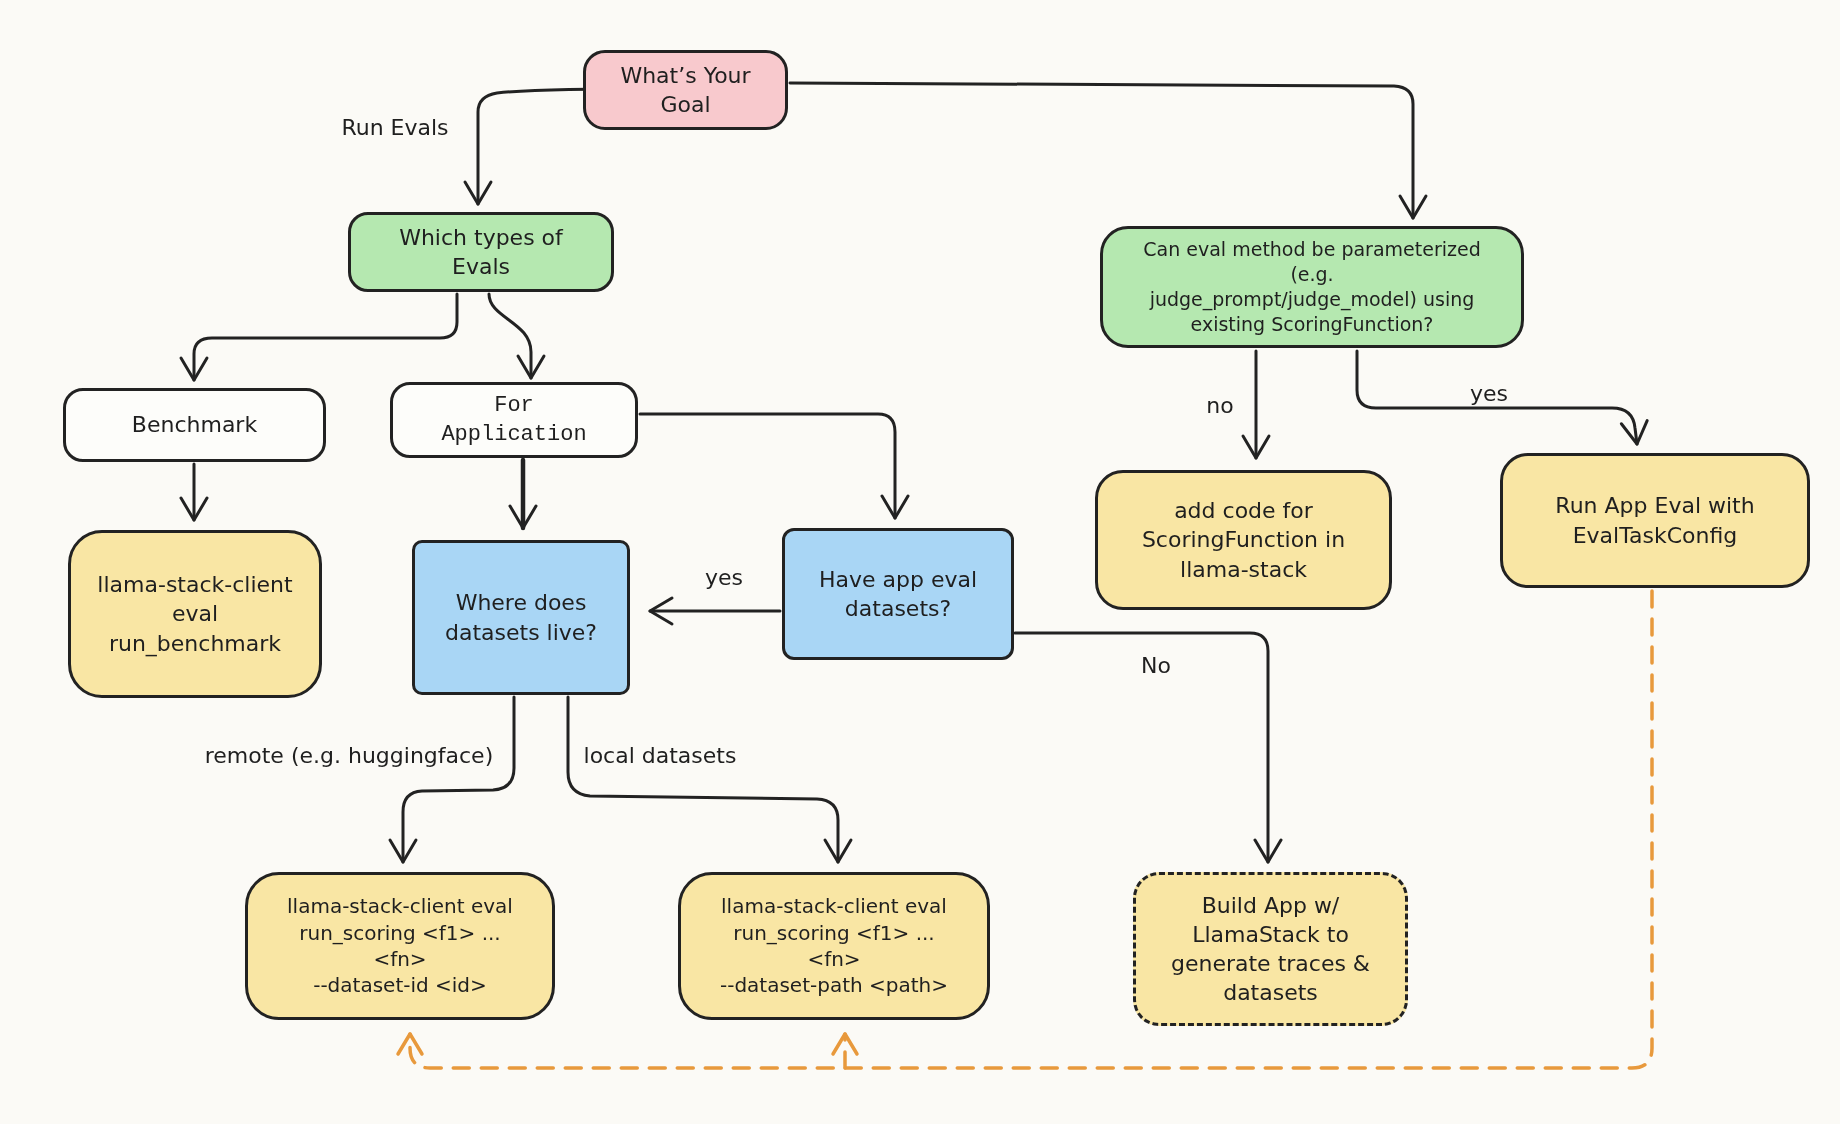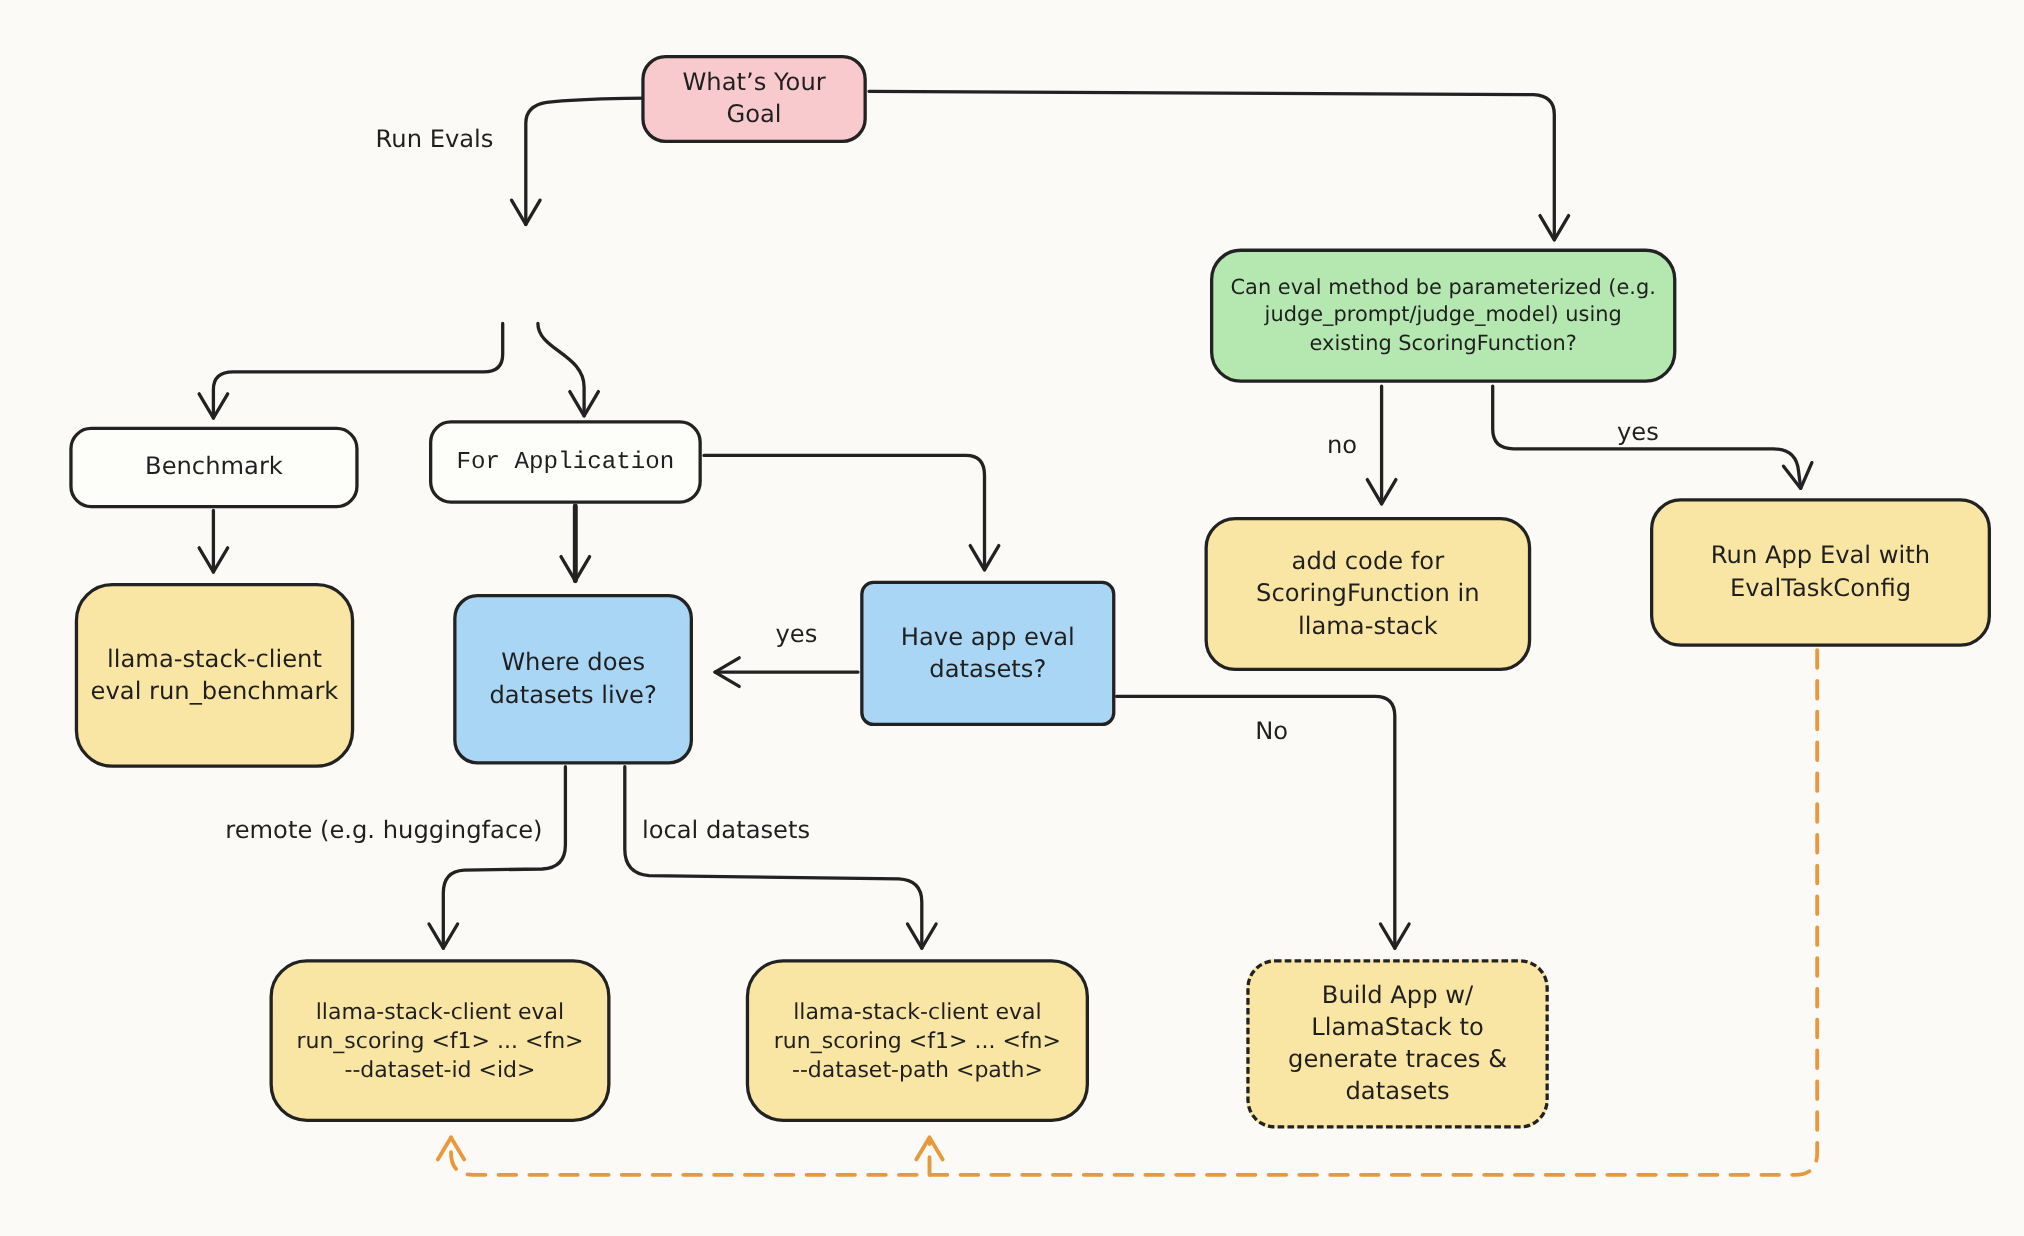--- a/index.html
+++ b/index.html
@@ -14,26 +14,26 @@
   svg.wires{position:absolute;left:0;top:0;z-index:1;}
   .node{
     position:absolute;z-index:2;
     display:flex;align-items:center;justify-content:center;
     text-align:center;
     border:3.5px solid #222;
     border-radius:26px;
     font-size:22px;line-height:1.32;
     white-space:pre-line;
     box-sizing:border-box;
-    padding:6px 10px;
+    padding:6px 24px;
   }
   .pink{background:#f8c9cd;}
   .green{background:#b5e8b0;}
   .white{background:#fdfdfa;}
-  .blue{background:#a9d6f5;border-radius:22px;}
+  .blue{background:#a9d6f5;border-radius:10px;}
   .yellow{background:#f9e6a4;border-radius:34px;}
   .dashed{border-style:dashed;border-width:3.5px;}
   .small-font{font-size:20px;}
   .tiny-font{font-size:19px;}
   .edge-label{
     position:absolute;z-index:2;
     font-size:22px;line-height:1.3;
     text-align:center;white-space:pre-line;
     color:#1f1f1f;
   }
@@ -73,20 +73,24 @@
       <path d="M1652,591 L1652,1048 Q1652,1068 1632,1068 L430,1068 Q410,1068 410,1048 L410,1034" marker-end="url(#aOrange)"></path>
       <path d="M845,1068 L845,1034" marker-end="url(#aOrange)"></path>
     </g>
   </svg>
 
   <div class="node pink" style="left:583px;top:50px;width:205px;height:80px;border-radius:22px;">
     <span>What’s Your
 Goal</span>
   </div>
 
+  <div class="node green" style="left:348px;top:212px;width:266px;height:80px;border-radius:20px;">
+    <span>Which types of
+Evals</span>
+  </div>
 
   <div class="node green tiny-font" style="left:1100px;top:226px;width:424px;height:122px;border-radius:28px;">
     <span>Can eval method be parameterized (e.g.
 judge_prompt/judge_model) using
 existing ScoringFunction?</span>
   </div>
 
   <div class="node white" style="left:63px;top:388px;width:263px;height:74px;border-radius:20px;">
     <span>Benchmark</span>
   </div>

